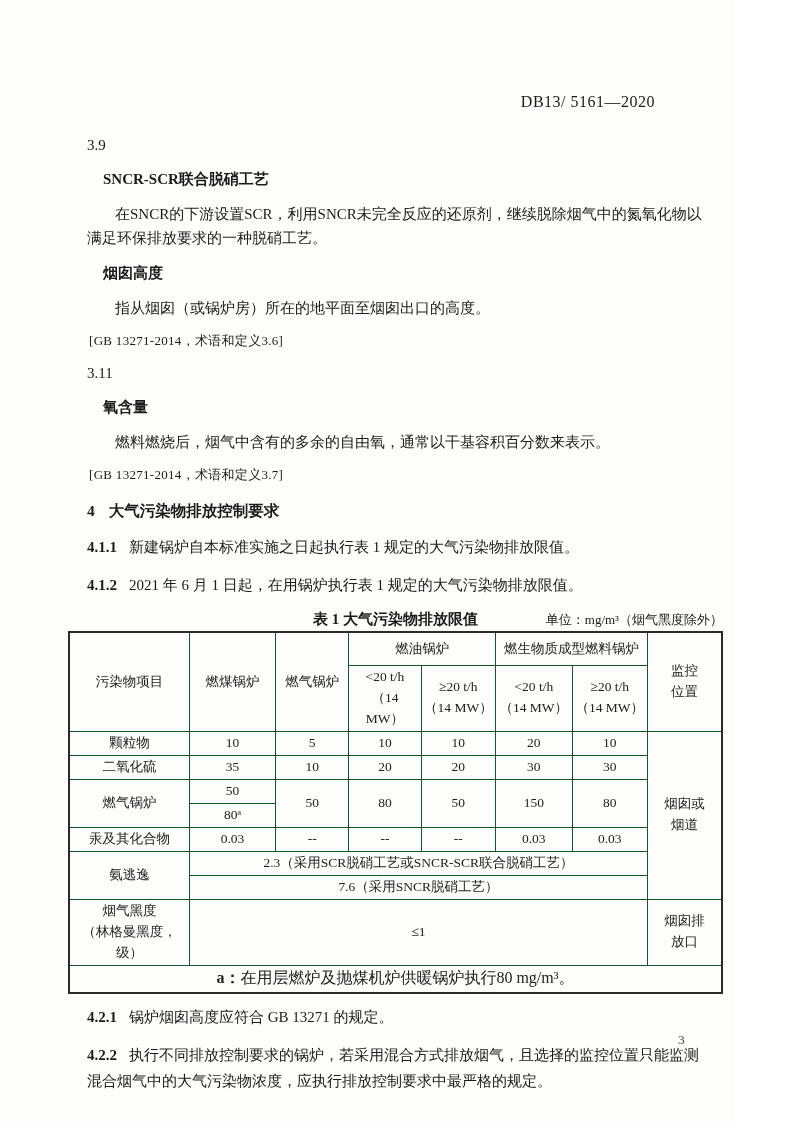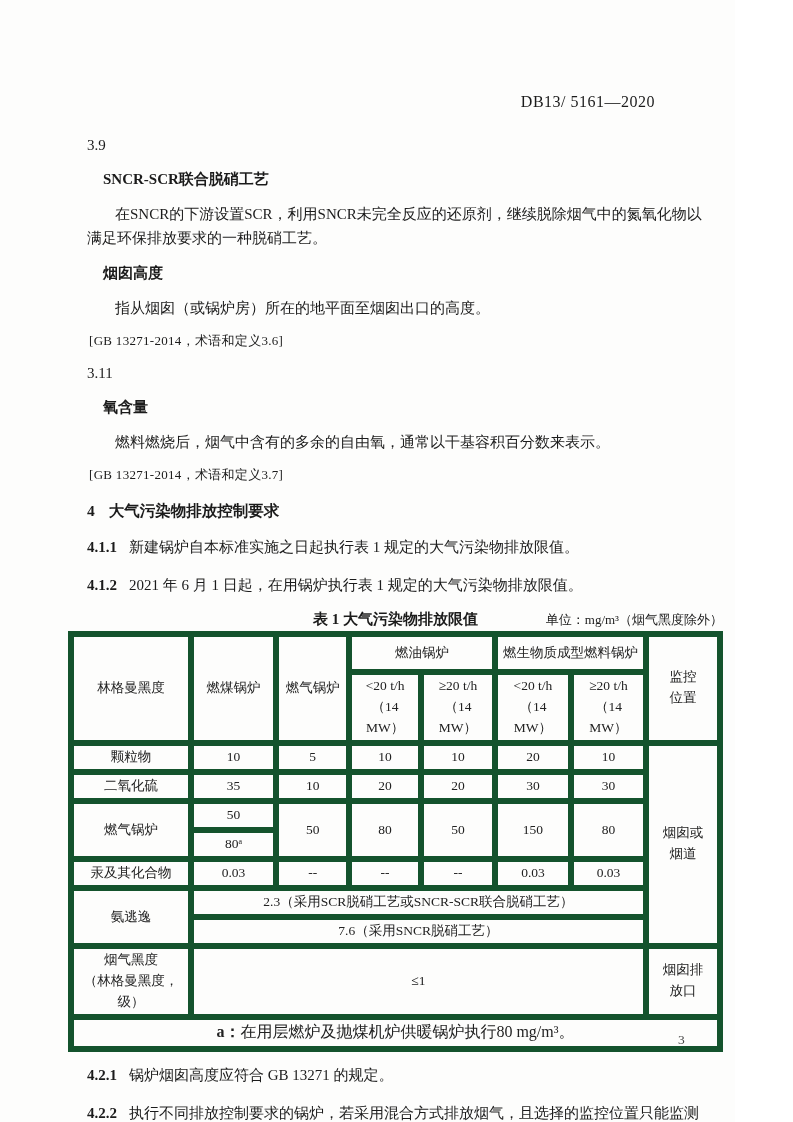--- a/index.html
+++ b/index.html
@@ -27,21 +27,21 @@
   .caption-row .spacer { flex:1; }
   .caption-row .t-caption { font-size:15px; font-weight:bold; white-space:nowrap; }
   .caption-row .t-unit-wrap { flex:1; text-align:right; }
   .caption-row .t-unit { font-size:13px; white-space:nowrap; }
 
   table.t1 {
     width:655px; margin-left:-7px; margin-top:2px;
     border-collapse:collapse; table-layout:fixed;
     font-size:13.5px; color:#222;
   }
-  table.t1 td { border:6px solid #14532d; text-align:center; vertical-align:middle; padding:1px 2px; }
+  table.t1 td { border:1px solid #14532d; text-align:center; vertical-align:middle; padding:1px 2px; }
   table.t1 { border:2px solid #2b2b2b; }
   .pre { white-space:pre-line; line-height:1.55; }
   .hrow1 td { height:30px; }
   .hrow2 td { height:44px; }
   .drow td { height:21px; }
   .black-row td { height:42px; }
   .fnote-row td { height:24px; text-align:left; padding-left:50px; font-size:16px; }
   .fnote-label { font-weight:bold; }
   .c-label { width:115px; }
   .c-coal { width:82px; }
@@ -103,21 +103,21 @@
           <col class="c-coal">
           <col class="c-gas">
           <col class="c-oillt">
         <col class="c-oilge">
           <col class="c-biolt">
           <col class="c-bioge">
           <col class="c-mon">
       </colgroup>
       <tbody>
         <tr class="hrow1">
-          <td rowspan="2">林格曼黑度</td>
+          <td rowspan="2">污染物项目</td>
           <td rowspan="2">燃煤锅炉</td>
           <td rowspan="2">燃气锅炉</td>
           <td colspan="2">燃油锅炉</td>
           <td colspan="2">燃生物质成型燃料锅炉</td>
           <td rowspan="2" class="pre">监控
 位置</td>
         </tr>
         <tr class="hrow2">
           <td class="pre">&lt;20 t/h
 （14 MW）</td>

